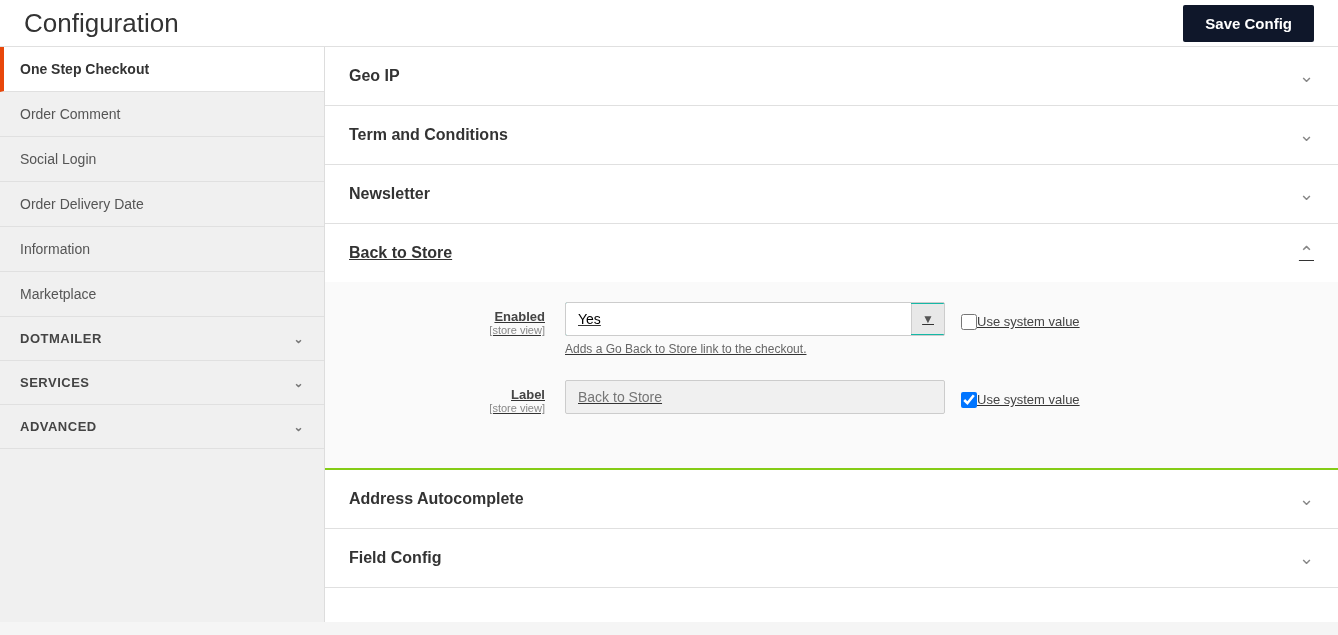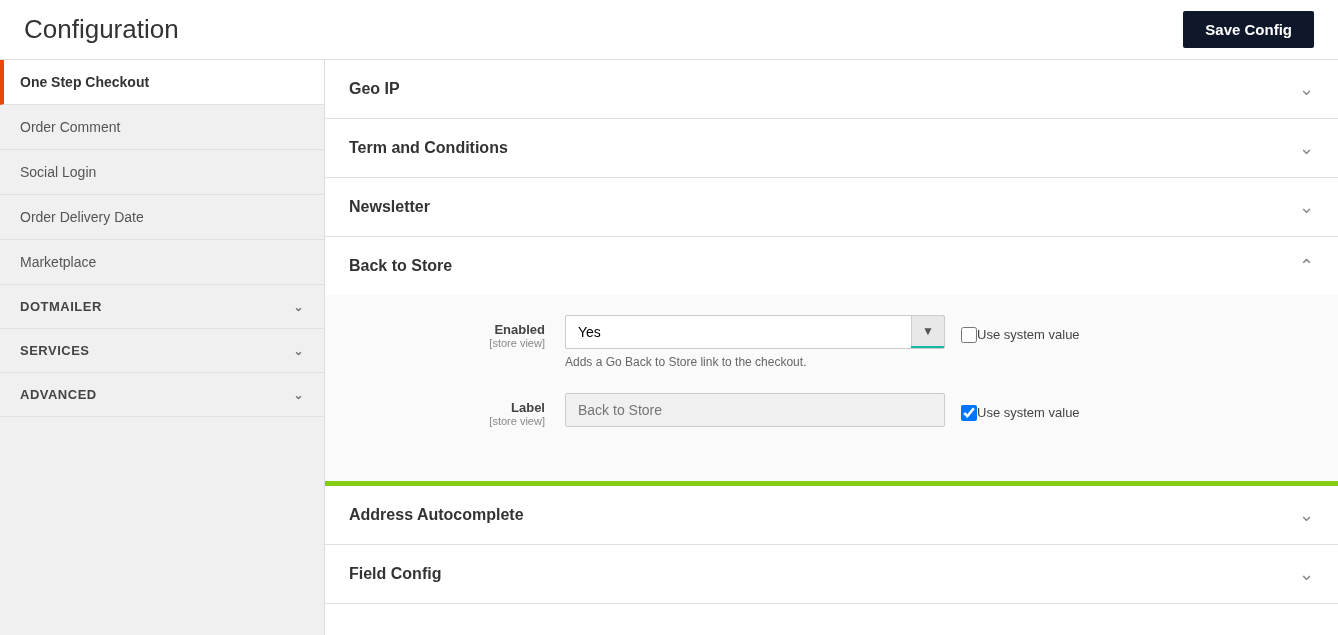--- a/index.html
+++ b/index.html
@@ -11,21 +11,21 @@
     }
 
     
     .header {
       display: flex;
       align-items: center;
       justify-content: space-between;
       padding: 12px 24px;
       background: #fff;
       border-bottom: 1px solid #e0e0e0;
-      height: 60px;
+      height: 47px;
     }
     .header-title {
       font-size: 26px;
       font-weight: 400;
       color: #333;
     }
     .save-config-btn {
       background: #0f172a;
       color: #fff;
       border: none;
@@ -107,21 +107,22 @@
       font-weight: 600;
       color: #333;
     }
     .section-icon {
       color: #888;
       font-size: 18px;
     }
 
     
     .section-expanded {
-      border-bottom: 5px solid #84cc16;
+      border-bottom: 2px solid #84cc16;
+      text-decoration: underline;
     }
     .section-expanded-header {
       padding: 18px 24px;
       display: flex;
       align-items: center;
       justify-content: space-between;
       cursor: pointer;
       background: #fff;
     }
     .section-body {
@@ -157,21 +158,21 @@
       display: flex;
       flex-direction: column;
     }
     .form-input-row {
       display: flex;
       align-items: center;
       gap: 16px;
     }
     .select-wrapper {
       display: flex;
-      align-items: flex-start;
+      align-items: center;
       border: 1px solid #ccc;
       background: #14b8a6;
       border-radius: 2px;
       overflow: hidden;
       width: 380px;
     }
     .select-input {
       flex: 1;
       padding: 8px 12px;
       border: none;
@@ -242,20 +243,23 @@
       <span>One Step Checkout</span>
     </div>
     <div class="sidebar-item">
       <span>Order Comment</span>
     </div>
     <div class="sidebar-item">
       <span>Social Login</span>
     </div>
     <div class="sidebar-item">
       <span>Order Delivery Date</span>
+    </div>
+    <div class="sidebar-item">
+      <span>Information</span>
     </div>
     <div class="sidebar-item">
       <span>Marketplace</span>
     </div>
 
     <div class="sidebar-group">
       <span>DOTMAILER</span>
       <span class="chevron-icon">⌄</span>
     </div>
     <div class="sidebar-group">

